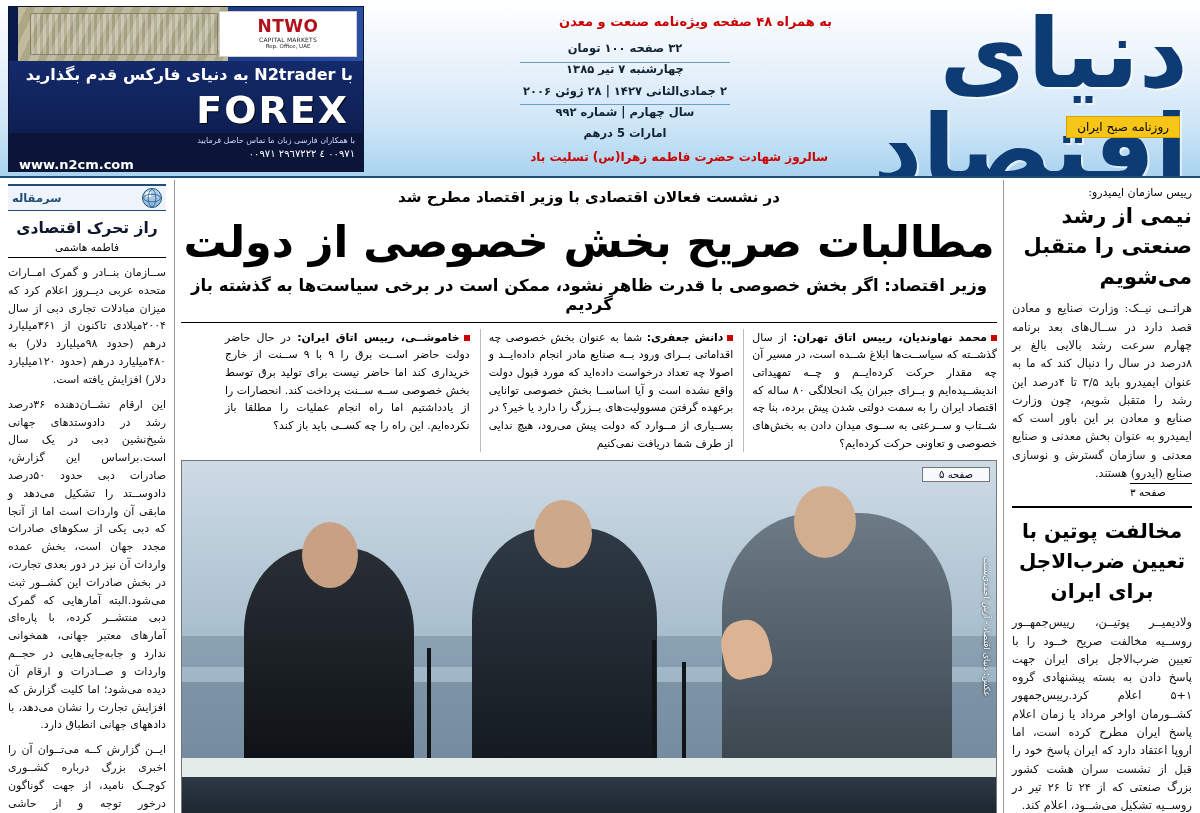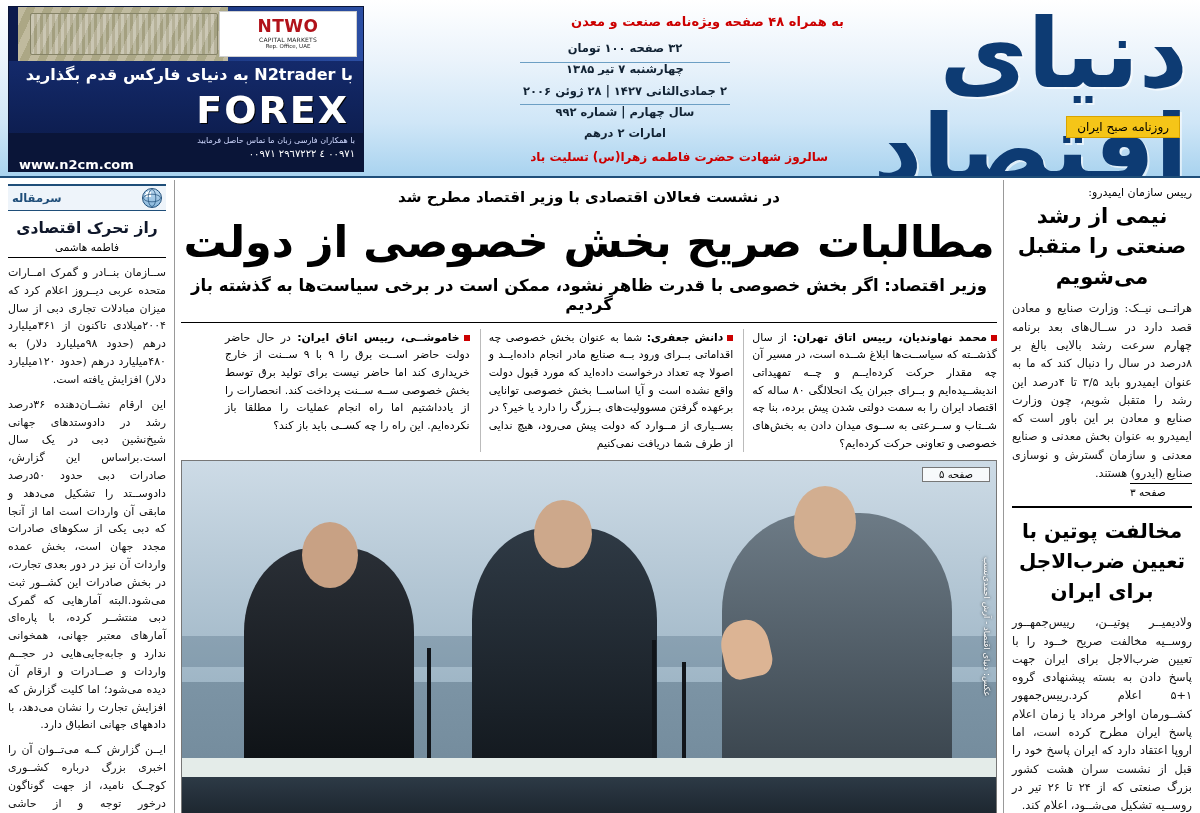--- a/index.html
+++ b/index.html
@@ -75,21 +75,21 @@
     position: absolute; bottom: 0; left: 0; right: 0; height: 38px;
     background: #0a1538; color: #dfe7ff;
     font-size: 9px; direction: rtl;
   }
   .ad-bottom .line1 { position: absolute; top: 3px; right: 8px; font-size: 8px; color: #cfd8ff; }
   .ad-bottom .line2 { position: absolute; top: 15px; right: 8px; font-size: 10px; color: #ffffff; }
   .ad-bottom .line3 { position: absolute; top: 24px; left: 10px; font-size: 13px; font-weight: bold; color: #ffffff; }
 
   
   .top-red {
-    position: absolute; right: 356px; top: 14px;
+    position: absolute; right: 368px; top: 14px;
     font-size: 13px; color: #cc0000; direction: rtl; font-weight: bold;
     white-space: nowrap;
   }
   
   .logo-wrap {
     position: absolute; right: 8px; top: 4px; width: 440px; height: 152px;
   }
   .logo-text {
     position: absolute; right: 4px; top: 2px;
     font-size: 96px; font-weight: bold; color: #0d3b73;
@@ -124,21 +124,21 @@
   .col { position: relative; }
   .col-right { width: 196px; padding: 6px 8px 0 8px; }
   .col-main  { width: 830px; padding: 6px 6px 0 6px; border-right: 1px solid #999; border-left: 1px solid #999; }
   .col-left  { width: 174px; padding: 4px 8px 0 8px; }
 
   
   .kicker-small {
     direction: rtl; text-align: right; font-size: 11px; color: #000; margin-bottom: 2px;
   }
   .side-head {
-    direction: rtl; text-align: center; font-weight: bold; font-size: 21px;
+    direction: rtl; text-align: right; font-weight: bold; font-size: 21px;
     line-height: 1.45; color: #000; margin: 2px 0 8px;
   }
   .side-body {
     direction: rtl; text-align: justify; font-size: 11.3px; line-height: 1.62; color: #111;
   }
   .page-ref {
     direction: rtl; text-align: left; font-size: 10.5px; color: #000;
     border-top: 1px solid #000; padding-top: 2px; width: 62px;
   }
   .rule-thick { height: 2px; background: #000; margin: 8px 0 8px; }
@@ -299,21 +299,21 @@
 
     <div class="top-red">به همراه ۴۸ صفحه ویژه‌نامه صنعت و معدن</div>
 
     <div class="sep-line"></div>
     <div class="sep-line2"></div>
     <div class="issue-info">
       <div>۳۲ صفحه ۱۰۰ تومان</div>
       <div>چهارشنبه ۷ تیر ۱۳۸۵</div>
       <div>۲ جمادی‌الثانی ۱۴۲۷  |  ۲۸ ژوئن ۲۰۰۶</div>
       <div>سال چهارم  |  شماره ۹۹۲</div>
-      <div>امارات ۲ درهم</div>
+      <div>امارات 5 درهم</div>
     </div>
 
     <div class="logo-wrap">
       <div class="logo-text">دنیای اقتصاد</div>
       <div class="logo-badge">روزنامه صبح ایران</div>
     </div>
 
     <div class="condolence">سالروز شهادت حضرت فاطمه زهرا(س) تسلیت باد</div>
   </div>
 

